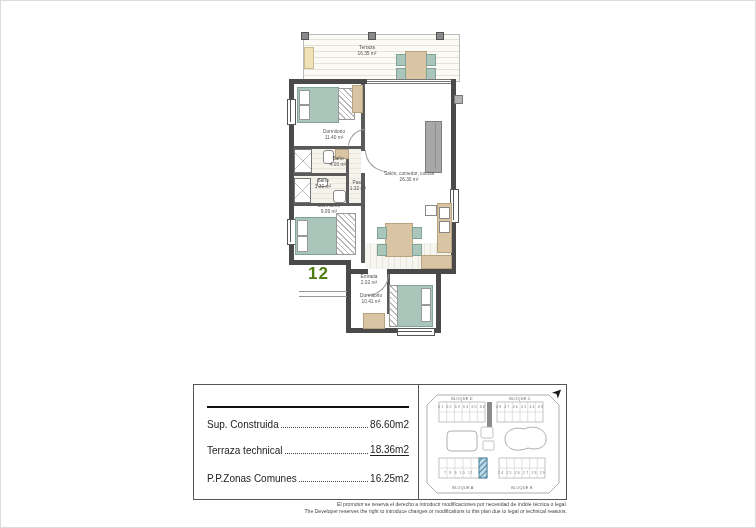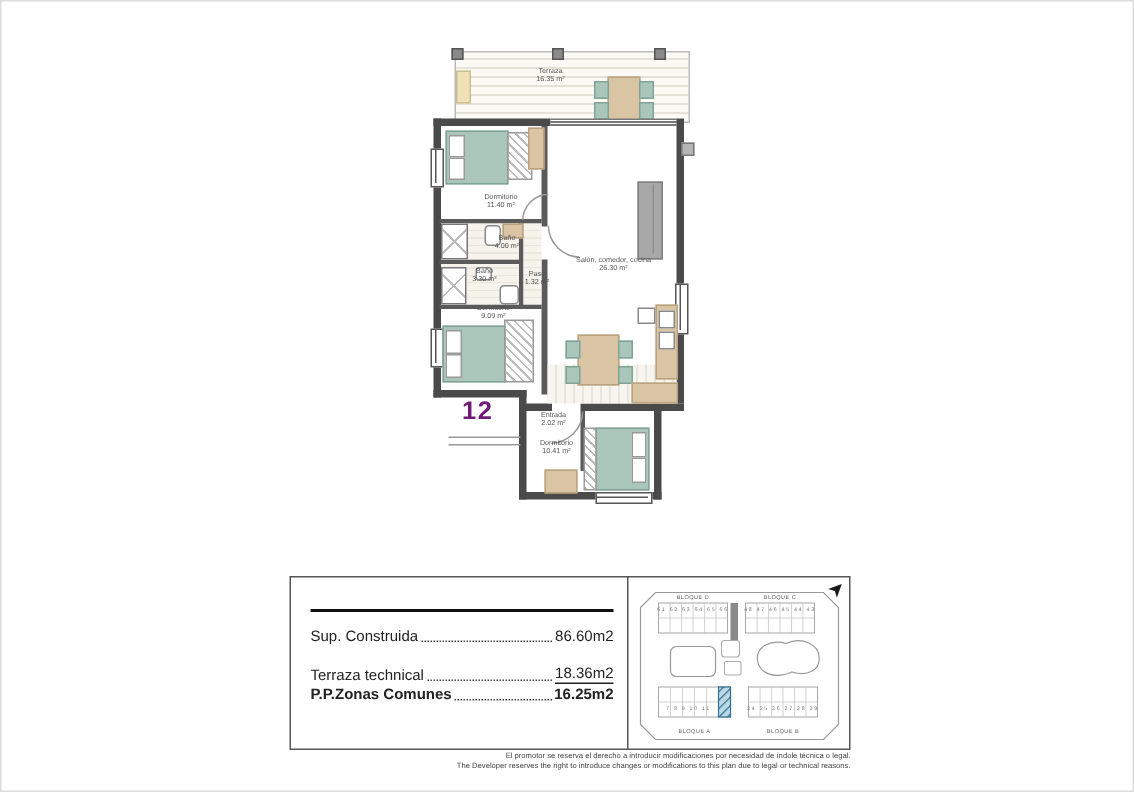--- a/index.html
+++ b/index.html
@@ -19,21 +19,21 @@
   .hatch{background:repeating-linear-gradient(45deg,#bbb 0 1px,transparent 1px 4px);border:1px solid #999;}
   .pillow{position:absolute;background:#fff;border:1px solid #999;}
   .fixture{position:absolute;background:#fff;border:1px solid #888;}
   .shower{position:absolute;background:
      linear-gradient(45deg,transparent 48%,#bbb 48%,#bbb 52%,transparent 52%),
      linear-gradient(-45deg,transparent 48%,#bbb 48%,#bbb 52%,transparent 52%),#fff;border:1px solid #777;}
   .win{position:absolute;background:#fff;border:1px solid #555;}
   .winline{position:absolute;background:#555;}
   .arc{position:absolute;border:1px solid #999;}
   .glass{position:absolute;background:linear-gradient(0deg,#777 0 1px,#fff 1px 2px,#777 2px 3px,#fff 3px 4px,#777 4px 5px);}
-  .unitnum{position:absolute;font-size:17px;font-weight:bold;color:#701a75;letter-spacing:1px;}
+  .unitnum{position:absolute;font-size:17px;font-weight:bold;color:#4d7c0f;letter-spacing:1px;}
   .panel{position:absolute;border:1px solid #555;background:#fff;box-sizing:border-box;}
   .ptitle{position:absolute;left:13px;top:25px;font-size:11px;font-weight:bold;color:#111;letter-spacing:0.4px;white-space:nowrap;}
   .pline{position:absolute;left:13px;top:21px;width:202px;height:2px;background:#111;}
   .irow{position:absolute;left:13px;width:202px;height:13px;display:flex;align-items:flex-end;
         font-size:10px;color:#222;white-space:nowrap;}
   .dots{flex:1;border-bottom:1px dotted #444;margin:0 2px 2px 2px;}
   .uline{border-bottom:1px solid #222;}
   .tiny{position:absolute;font-size:6px;color:#666;white-space:nowrap;
         transform:translate(-50%,-50%) scale(0.62);letter-spacing:0.5px;}
   .tinynum{position:absolute;font-size:6px;color:#777;white-space:nowrap;
@@ -186,21 +186,21 @@
     <div class="irow" style="top:32px;">
       <span>Sup. Construida</span>
       <span class="dots"></span>
       <span>86.60m2</span>
     </div>
     <div class="irow" style="top:58px;">
       <span>Terraza technical</span>
       <span class="dots"></span>
       <span class="uline">18.36m2</span>
     </div>
-    <div class="irow" style="top:71px;font-weight:bold;">
+    <div class="irow" style="top:86px;">
       <span>P.P.Zonas Comunes</span>
       <span class="dots"></span>
       <span>16.25m2</span>
     </div>
   </div>
 
   <div class="panel" style="left:417px;top:383px;width:149px;height:116px;">
     <div class="north">➤</div>
     <svg width="148" height="116" viewBox="0 0 148 116" style="position:absolute;left:0;top:0;">
       <defs>

